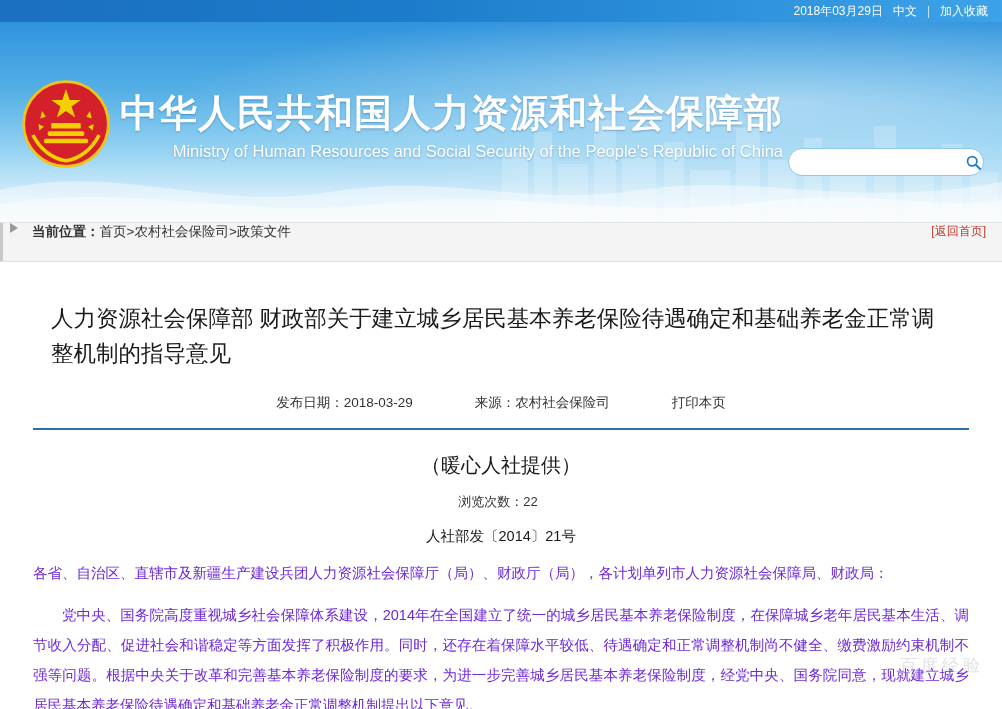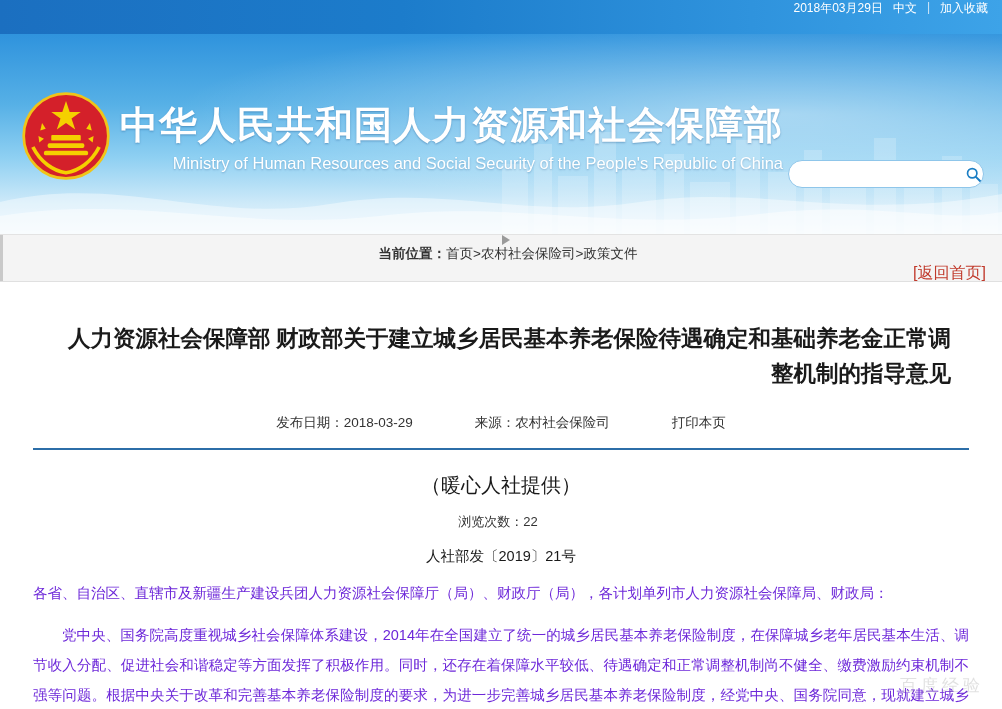--- a/index.html
+++ b/index.html
@@ -7,23 +7,24 @@
     margin: 0; padding: 0;
     width: 1002px; height: 709px;
     font-family: "Liberation Sans", sans-serif;
     background: #ffffff;
     overflow: hidden;
   }
   .page { position: relative; width: 1002px; height: 709px; overflow: hidden; }
 
   
   .topbar {
-    height: 34px;
+    height: 22px;
     background: linear-gradient(to right, #1b6fc0 0%, #1c7ccb 40%, #2f93dd 75%, #3da3e8 100%);
     display: flex;
+    align-items: center;
     justify-content: flex-end;
     padding-right: 14px;
     color: #ffffff;
     font-size: 12px;
   }
   .topbar .item { margin-left: 10px; white-space: nowrap; }
   .topbar .sep { margin-left: 10px; color: #cfe6f7; }
 
   
   .banner {
@@ -107,27 +108,26 @@
   }
   .search-btn {
     width: 36px; height: 100%;
     display: flex; align-items: center; justify-content: center;
     cursor: pointer;
   }
 
   
   .crumbbar {
     position: relative;
-    height: 48px;
+    height: 40px;
     background: #f4f4f4;
     border-top: 1px solid #e3e3e3;
     border-bottom: 1px solid #e0e0e0;
     display: flex;
-    align-items: center;
-    flex-direction: column;
+    align-items: flex-start;
   }
   .crumbbar::before {
     content: "";
     position: absolute; left: 0; top: 0; bottom: 0;
     width: 3px; background: #c9c9c9;
   }
   .crumb-arrow {
     margin-left: 10px;
     width: 0; height: 0;
     border-left: 8px solid #9a9a9a;
@@ -137,38 +137,38 @@
   .crumb-text {
     margin-left: 14px;
     font-size: 13.5px;
     color: #333;
     white-space: nowrap;
   }
   .crumb-text .lbl { font-weight: bold; }
   .back-home {
     margin-left: auto;
     margin-right: 16px;
-    font-size: 16px;
+    font-size: 12px;
     color: #c0392b;
     white-space: nowrap;
     cursor: pointer;
   }
 
   
   .article {
     position: relative;
     padding: 26px 33px 0 33px;
     background: #ffffff;
   }
   .doc-title {
     font-family: "Liberation Serif", serif;
     font-size: 22.5px;
-    font-weight: bold;
+    font-weight: normal;
     color: #1a1a1a;
-    text-align: right;
+    text-align: left;
     line-height: 1.55;
     margin: 14px 18px 0 18px;
   }
   .meta {
     margin-top: 22px;
     display: flex;
     justify-content: center;
     gap: 62px;
     font-size: 13.5px;
     color: #333;
@@ -305,21 +305,21 @@
       <span>来源：农村社会保险司</span>
       <span class="print">打印本页</span>
     </div>
 
     <div class="rule"></div>
 
     <div class="provider">（暖心人社提供）</div>
 
     <div class="views">浏览次数：22</div>
 
-    <div class="docnum">人社部发〔2019〕21号</div>
+    <div class="docnum">人社部发〔2014〕21号</div>
 
     <div class="body-p">各省、自治区、直辖市及新疆生产建设兵团人力资源社会保障厅（局）、财政厅（局），各计划单列市人力资源社会保障局、财政局：</div>
     <div class="body-p indent">党中央、国务院高度重视城乡社会保障体系建设，2014年在全国建立了统一的城乡居民基本养老保险制度，在保障城乡老年居民基本生活、调节收入分配、促进社会和谐稳定等方面发挥了积极作用。同时，还存在着保障水平较低、待遇确定和正常调整机制尚不健全、缴费激励约束机制不强等问题。根据中央关于改革和完善基本养老保险制度的要求，为进一步完善城乡居民基本养老保险制度，经党中央、国务院同意，现就建立城乡居民基本养老保险待遇确定和基础养老金正常调整机制提出以下意见。</div>
 
     <div class="wm wm1">百度经验</div>
 
   </div>
 
 </div>
 

